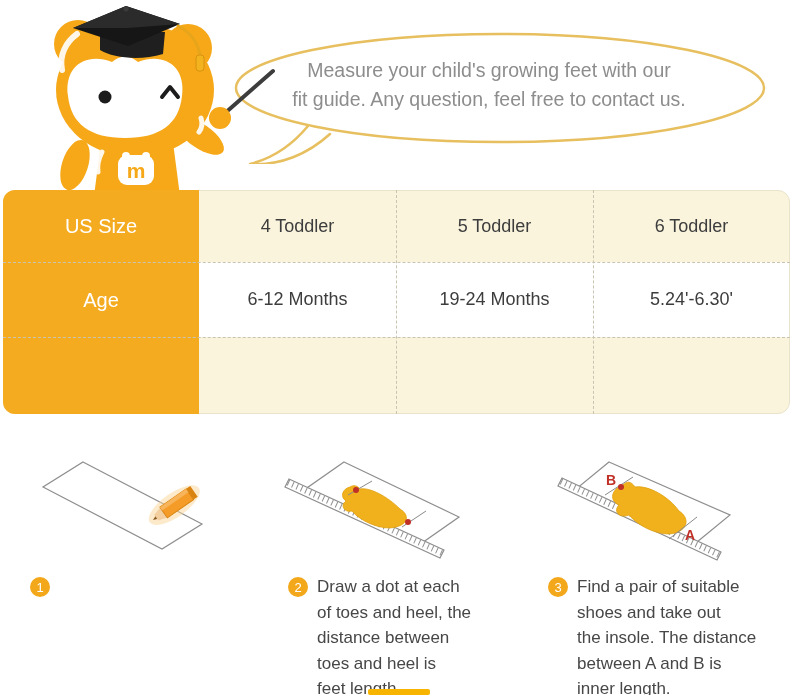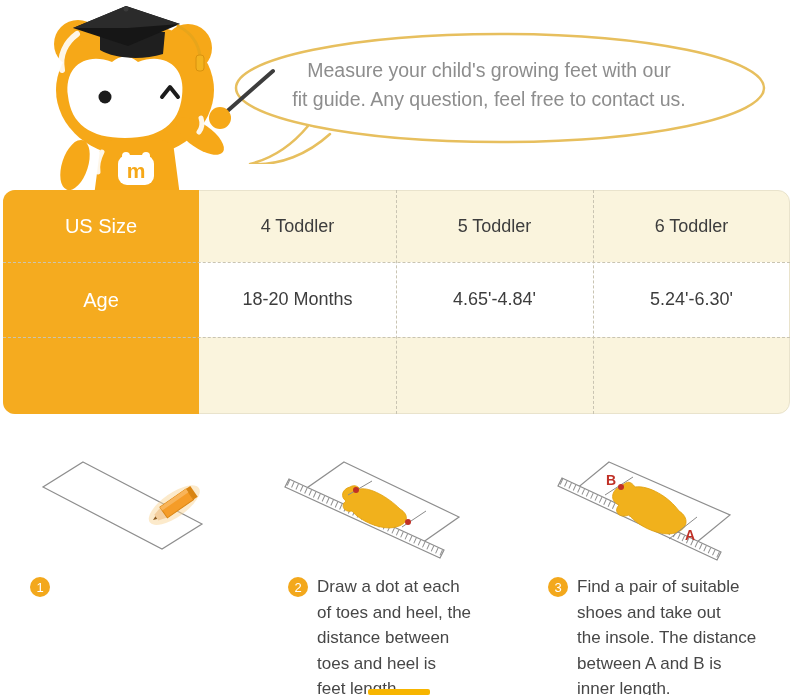--- a/index.html
+++ b/index.html
@@ -137,22 +137,22 @@
     <div class="hline h1"></div>
     <div class="hline h2"></div>
     <div class="vline v1"></div>
     <div class="vline v2"></div>
     <div class="table-grid">
       <div class="tcell head">US Size</div>
       <div class="tcell">4 Toddler</div>
       <div class="tcell">5 Toddler</div>
       <div class="tcell">6 Toddler</div>
       <div class="tcell head">Age</div>
-      <div class="tcell">18-20 Months</div>
-      <div class="tcell">4.65'-4.84'</div>
+      <div class="tcell">6-12 Months</div>
+      <div class="tcell">19-24 Months</div>
       <div class="tcell">5.24'-6.30'</div>
     </div>
   </div>
 
   <svg class="step-illus illus-1" viewBox="0 0 215 112">
     <polygon points="58,10 177,72 137,97 18,35" fill="#ffffff" stroke="#8e8e8e" stroke-width="1.2"></polygon>
     <g transform="translate(128,68) rotate(-35)">
       <ellipse cx="26" cy="0" rx="30" ry="12" fill="#FAD598" opacity="0.5"></ellipse>
       <polygon points="0,0 5,-2 5,2" fill="#8a5a20"></polygon>
       <polygon points="4,-3.5 13,-6 13,6 4,3.5" fill="#F3CE9E"></polygon>

